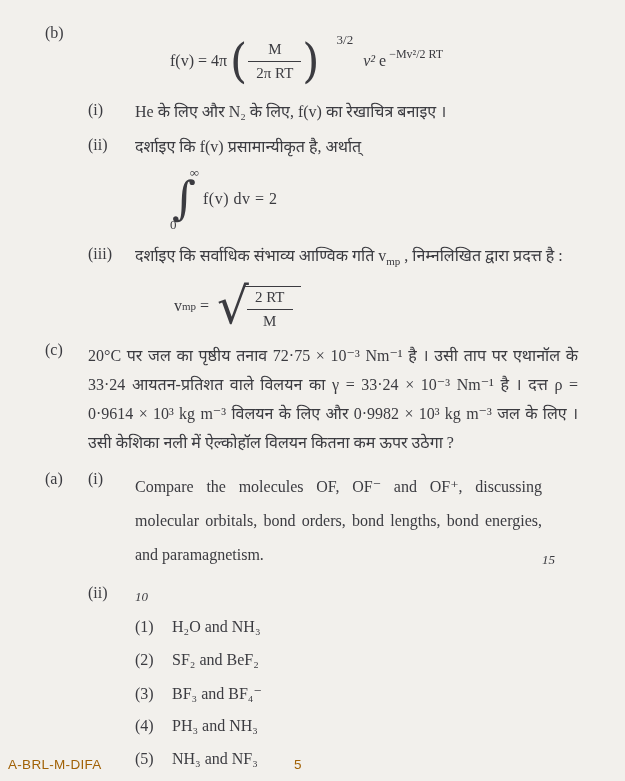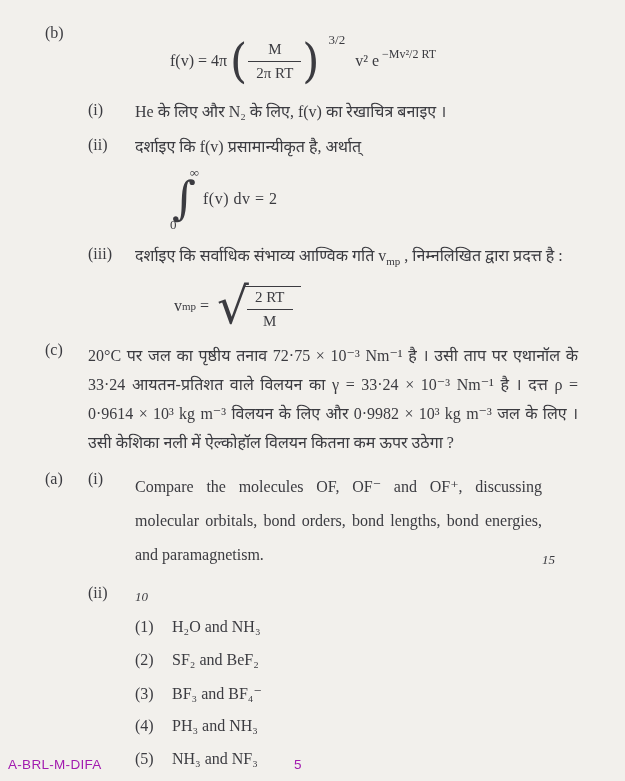--- a/index.html
+++ b/index.html
@@ -27,22 +27,22 @@
   .subitem p{margin:0;line-height:21px;flex:1;}
 
   
   .math{display:flex;align-items:center;}
   .maxwell{margin:11px 0 2px 82px;height:52px;}
   .mi{margin-right:2px;}
   .paren{font-size:44px;font-weight:400;line-height:1;display:inline-block;transform:scaleY(1.08);font-family:"DejaVu Serif",serif;margin:0 1px;}
   .frac{display:inline-flex;flex-direction:column;align-items:stretch;text-align:center;font-size:15px;vertical-align:middle;}
   .frac .num{border-bottom:1.4px solid #3b3b40;padding:0 8px 3px;}
   .frac .den{padding:3px 8px 0;}
-  .power{position:relative;top:-21px;font-size:13px;margin-left:8px;margin-right:8px;}
-  .vsq{margin-left:2px;margin-right:4px;}
+  .power{position:relative;top:-21px;font-size:13px;margin-left:16px;margin-right:8px;}
+  .vsq{margin-left:2px;margin-right:4px;font-style:italic;}
   .esup{position:relative;top:-7px;font-size:12px;margin-left:1px;}
 
   .integral{margin:10px 0 0 84px;height:64px;}
   .int-col{display:inline-flex;flex-direction:column;align-items:center;margin-right:7px;}
   .int-upper{font-size:13px;line-height:11px;align-self:flex-end;margin-right:-3px;}
   .int-sign{font-size:46px;line-height:40px;font-family:"DejaVu Serif",serif;}
   .int-lower{font-size:13px;line-height:13px;align-self:flex-start;margin-left:-2px;}
   .int-body{letter-spacing:.5px;}
 
   .vmp{margin:10px 0 0 86px;height:48px;}
@@ -57,21 +57,21 @@
   .eng-item{display:flex;align-items:flex-start;}
   .eng-item + .eng-item{margin-top:12px;}
   .eng-text{flex:1;margin:0;line-height:34px;text-align:justify;}
   .marks{flex:0 0 36px;font-style:italic;font-size:13px;align-self:flex-end;line-height:25px;}
 
   .options{margin:9px 0 0 47px;}
   .option{display:flex;align-items:baseline;height:20px;margin-bottom:13px;}
   .optnum{flex:0 0 37px;}
 
   
-  .footer{position:absolute;left:0;right:0;top:753px;height:24px;font-family:"Liberation Sans","DejaVu Sans",sans-serif;font-size:13.5px;color:#a21caf;}
+  .footer{position:absolute;left:0;right:0;top:753px;height:24px;font-family:"Liberation Sans","DejaVu Sans",sans-serif;font-size:13.5px;color:#a16207;}
   .footer-code{position:absolute;left:8px;top:4px;letter-spacing:.3px;}
   .footer-page{position:absolute;left:294px;top:4px;}
 </style>
 </head>
 <body>
 
 <div class="page">
 
   <div class="section sec-b">
     <div class="qrow">

